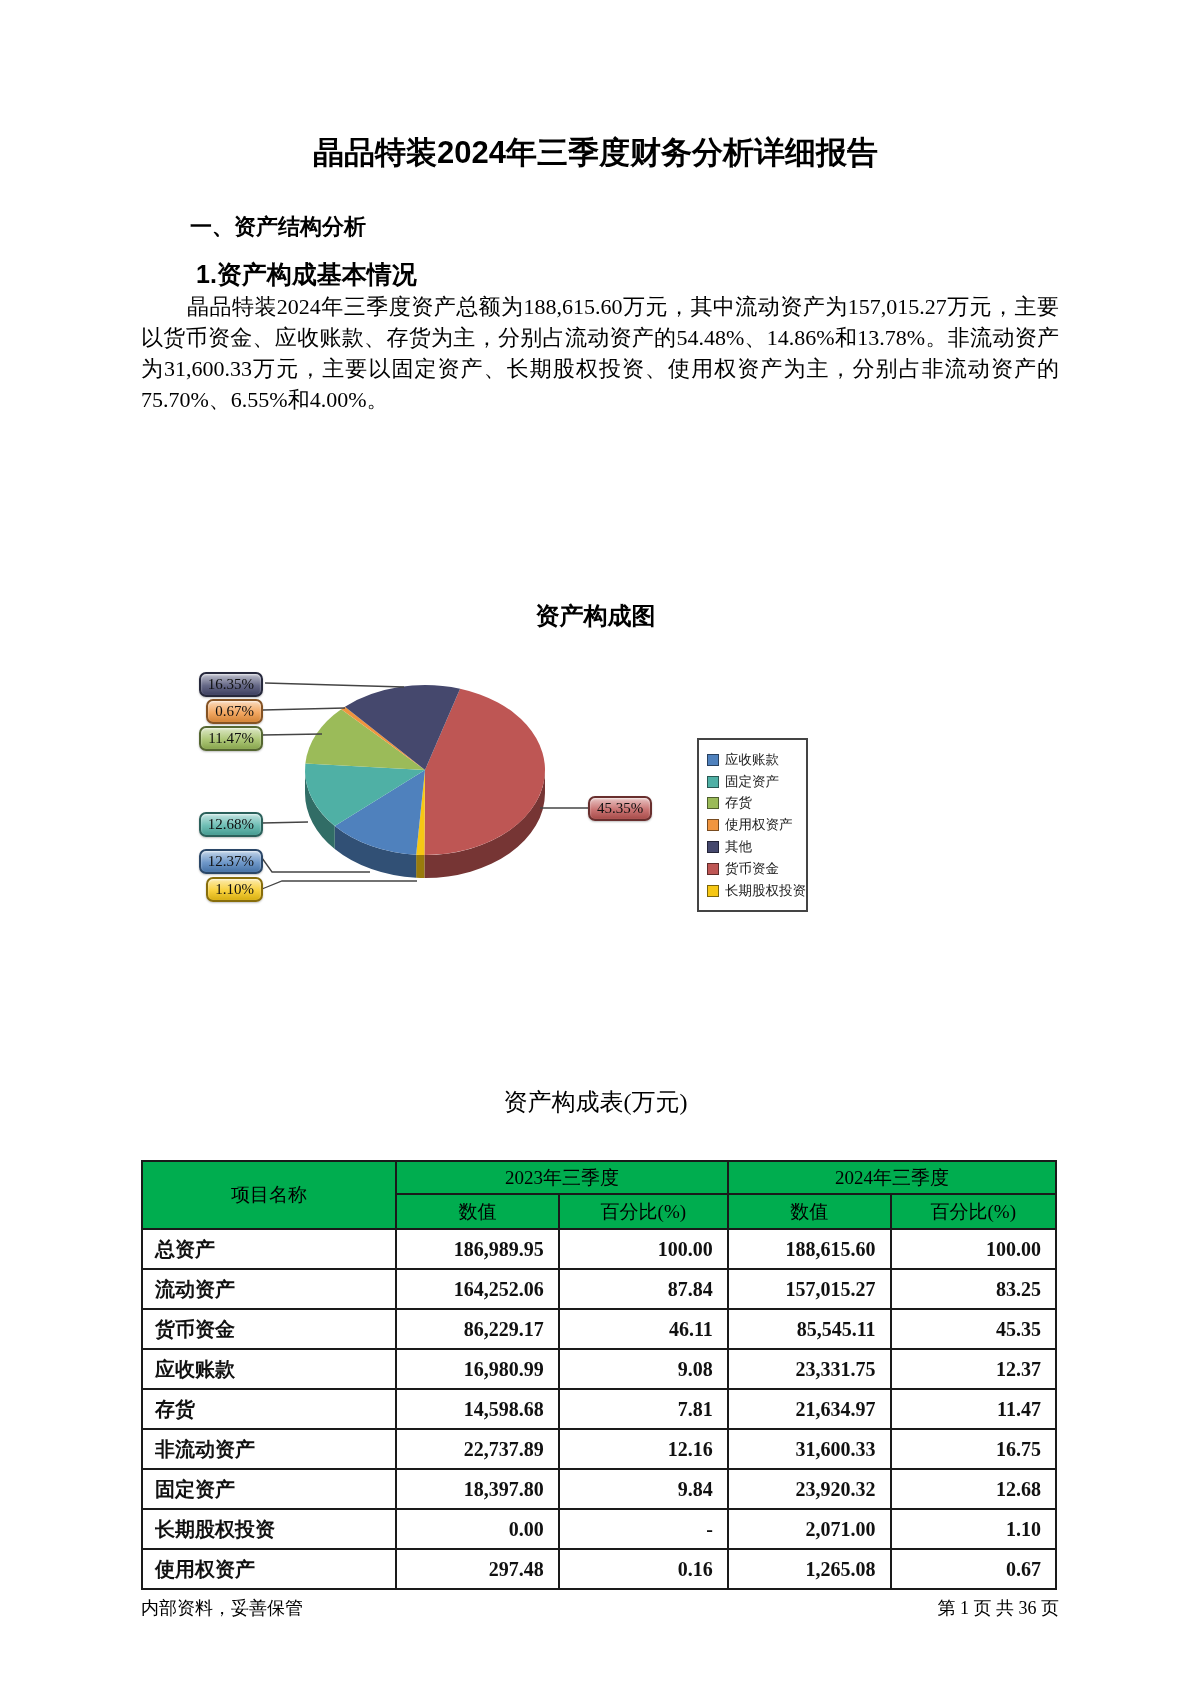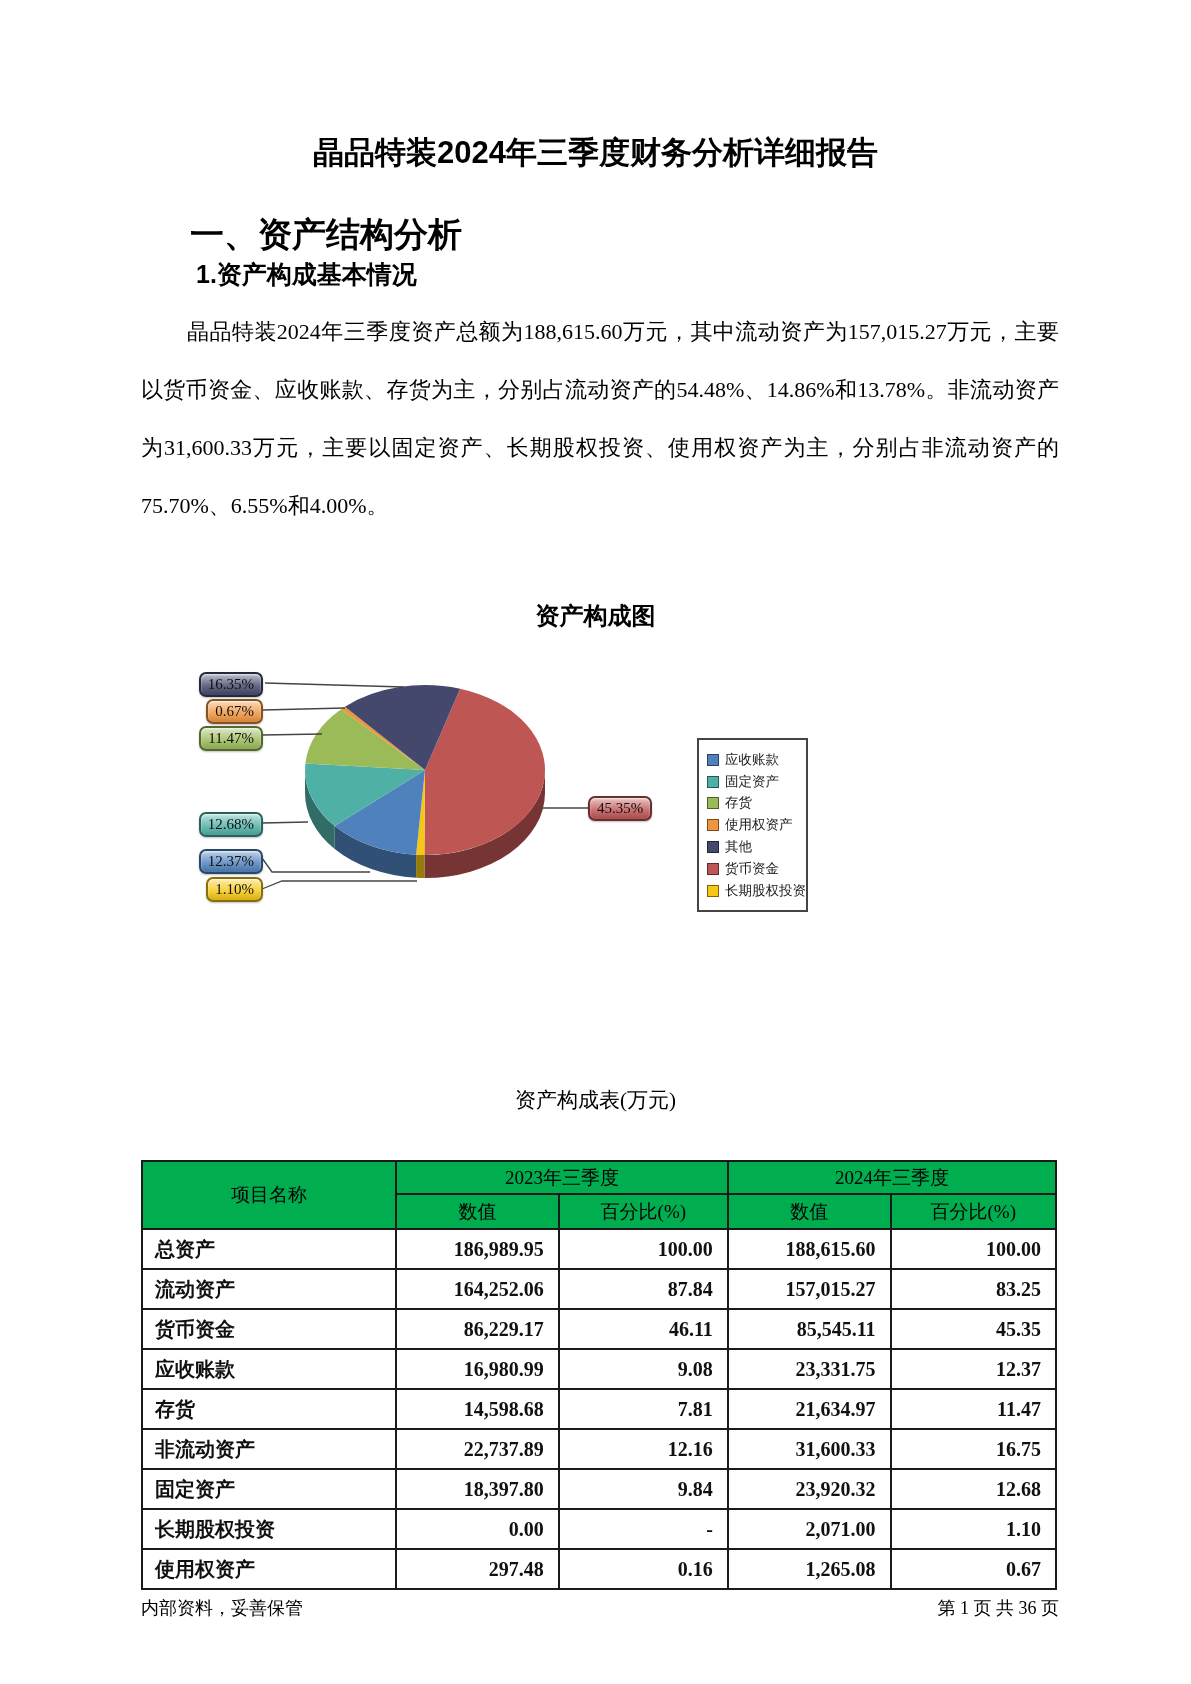--- a/index.html
+++ b/index.html
@@ -1,24 +1,24 @@
 <!DOCTYPE html>
 <html><head>
 <meta charset="utf-8">
 <style>
   html,body{margin:0;padding:0;background:#888;}
   .page{position:relative;width:1191px;height:1684px;background:#ffffff;margin:0 auto;overflow:hidden;
         font-family:"Liberation Serif","DejaVu Serif",serif;color:#111;}
   .doc-title{position:absolute;top:132px;left:0;width:1191px;text-align:center;
              font-family:"Liberation Sans","DejaVu Sans",sans-serif;font-weight:700;font-size:31px;color:#000;}
   .section-heading{position:absolute;top:212px;left:190px;
-             font-family:"Liberation Sans","DejaVu Sans",sans-serif;font-weight:700;font-size:34px;color:#000;}
+             font-family:"Liberation Sans","DejaVu Sans",sans-serif;font-weight:700;font-size:22px;color:#000;}
   .sub-heading{position:absolute;top:258px;left:196px;
              font-family:"Liberation Sans","DejaVu Sans",sans-serif;font-weight:700;font-size:25px;color:#000;}
-  .body-para{position:absolute;top:303px;left:141px;width:918px;font-size:22px;line-height:58px;
+  .body-para{position:absolute;top:291px;left:141px;width:918px;font-size:22px;line-height:31px;
              text-align:justify;text-indent:46px;color:#000;}
 
   
   .chart{position:absolute;top:560px;left:0;width:1191px;height:360px;}
   .chart-title{position:absolute;top:40px;left:0;width:1191px;text-align:center;
              font-family:"Liberation Sans","DejaVu Sans",sans-serif;font-weight:700;font-size:24px;color:#000;}
   .pie-svg{position:absolute;top:0;left:0;}
   .callout{position:absolute;height:21px;min-width:36px;padding:0 7px;border:2px solid #333;border-radius:7px;
            font-size:15px;line-height:21px;text-align:center;color:#101010;
            box-shadow:inset 0 1px 2px rgba(255,255,255,.65), 0 1px 2px rgba(0,0,0,.25);}
@@ -29,21 +29,21 @@
   .co-e{right:928px;top:289px}
   .co-f{right:928px;top:317px}
   .co-g{left:588px;top:236px}
   .legend{position:absolute;left:697px;top:178px;width:111px;height:174px;box-sizing:border-box;
           border:2px solid #444;background:#fff;padding:9px 0 0 8px;}
   .lg-item{display:flex;align-items:center;gap:6px;height:21.8px;}
   .lg-sq{display:inline-block;width:12px;height:12px;border:1.5px solid #333;box-sizing:border-box;flex:0 0 auto;}
   .lg-tx{font-family:"Liberation Sans","DejaVu Sans",sans-serif;font-size:13.5px;color:#1a1a1a;white-space:nowrap;}
 
   
-  .tbl-title{position:absolute;top:1086px;left:0;width:1191px;text-align:center;font-size:21px;color:#000;}
+  .tbl-title{position:absolute;top:1086px;left:0;width:1191px;text-align:center;font-size:24px;color:#000;}
   table.fin{position:absolute;top:1160px;left:141px;width:916px;border-collapse:collapse;table-layout:fixed;border-radius:17px;}
   table.fin th, table.fin td{border:2px solid #1a1a1a;overflow:hidden;white-space:nowrap;}
   table.fin th{background:#00AD4F;color:#000;font-weight:400;font-size:19px;text-align:center;}
   table.fin .hr1 th{height:29px;}
   table.fin .hr2 th{height:31px;}
   table.fin td{height:36px;font-size:20px;background:#fff;font-weight:bold;}
   td.c-label{text-align:left;padding-left:12px;}
   td.c-num{text-align:right;padding-right:14px;}
 
   .footer{position:absolute;top:1596px;left:141px;width:918px;display:flex;justify-content:space-between;

